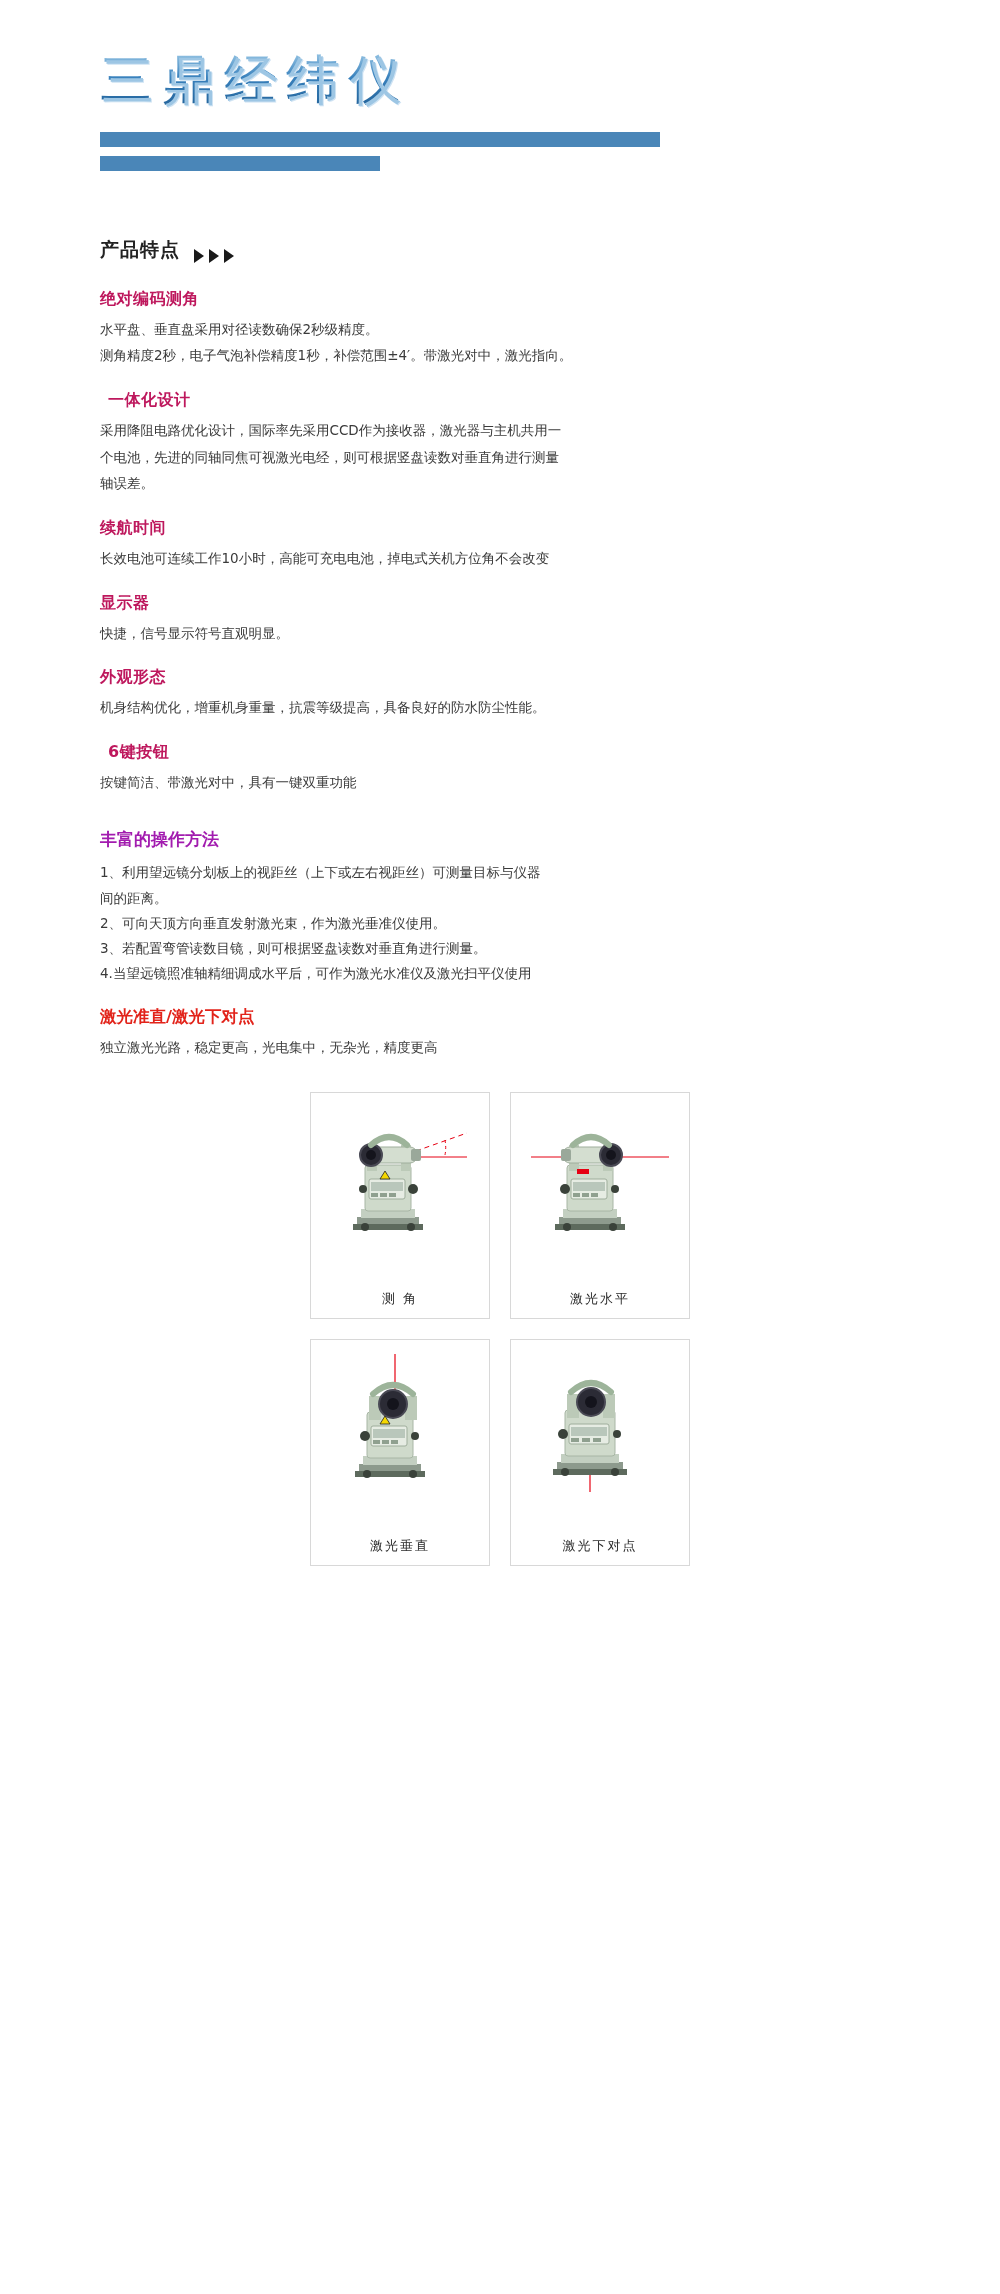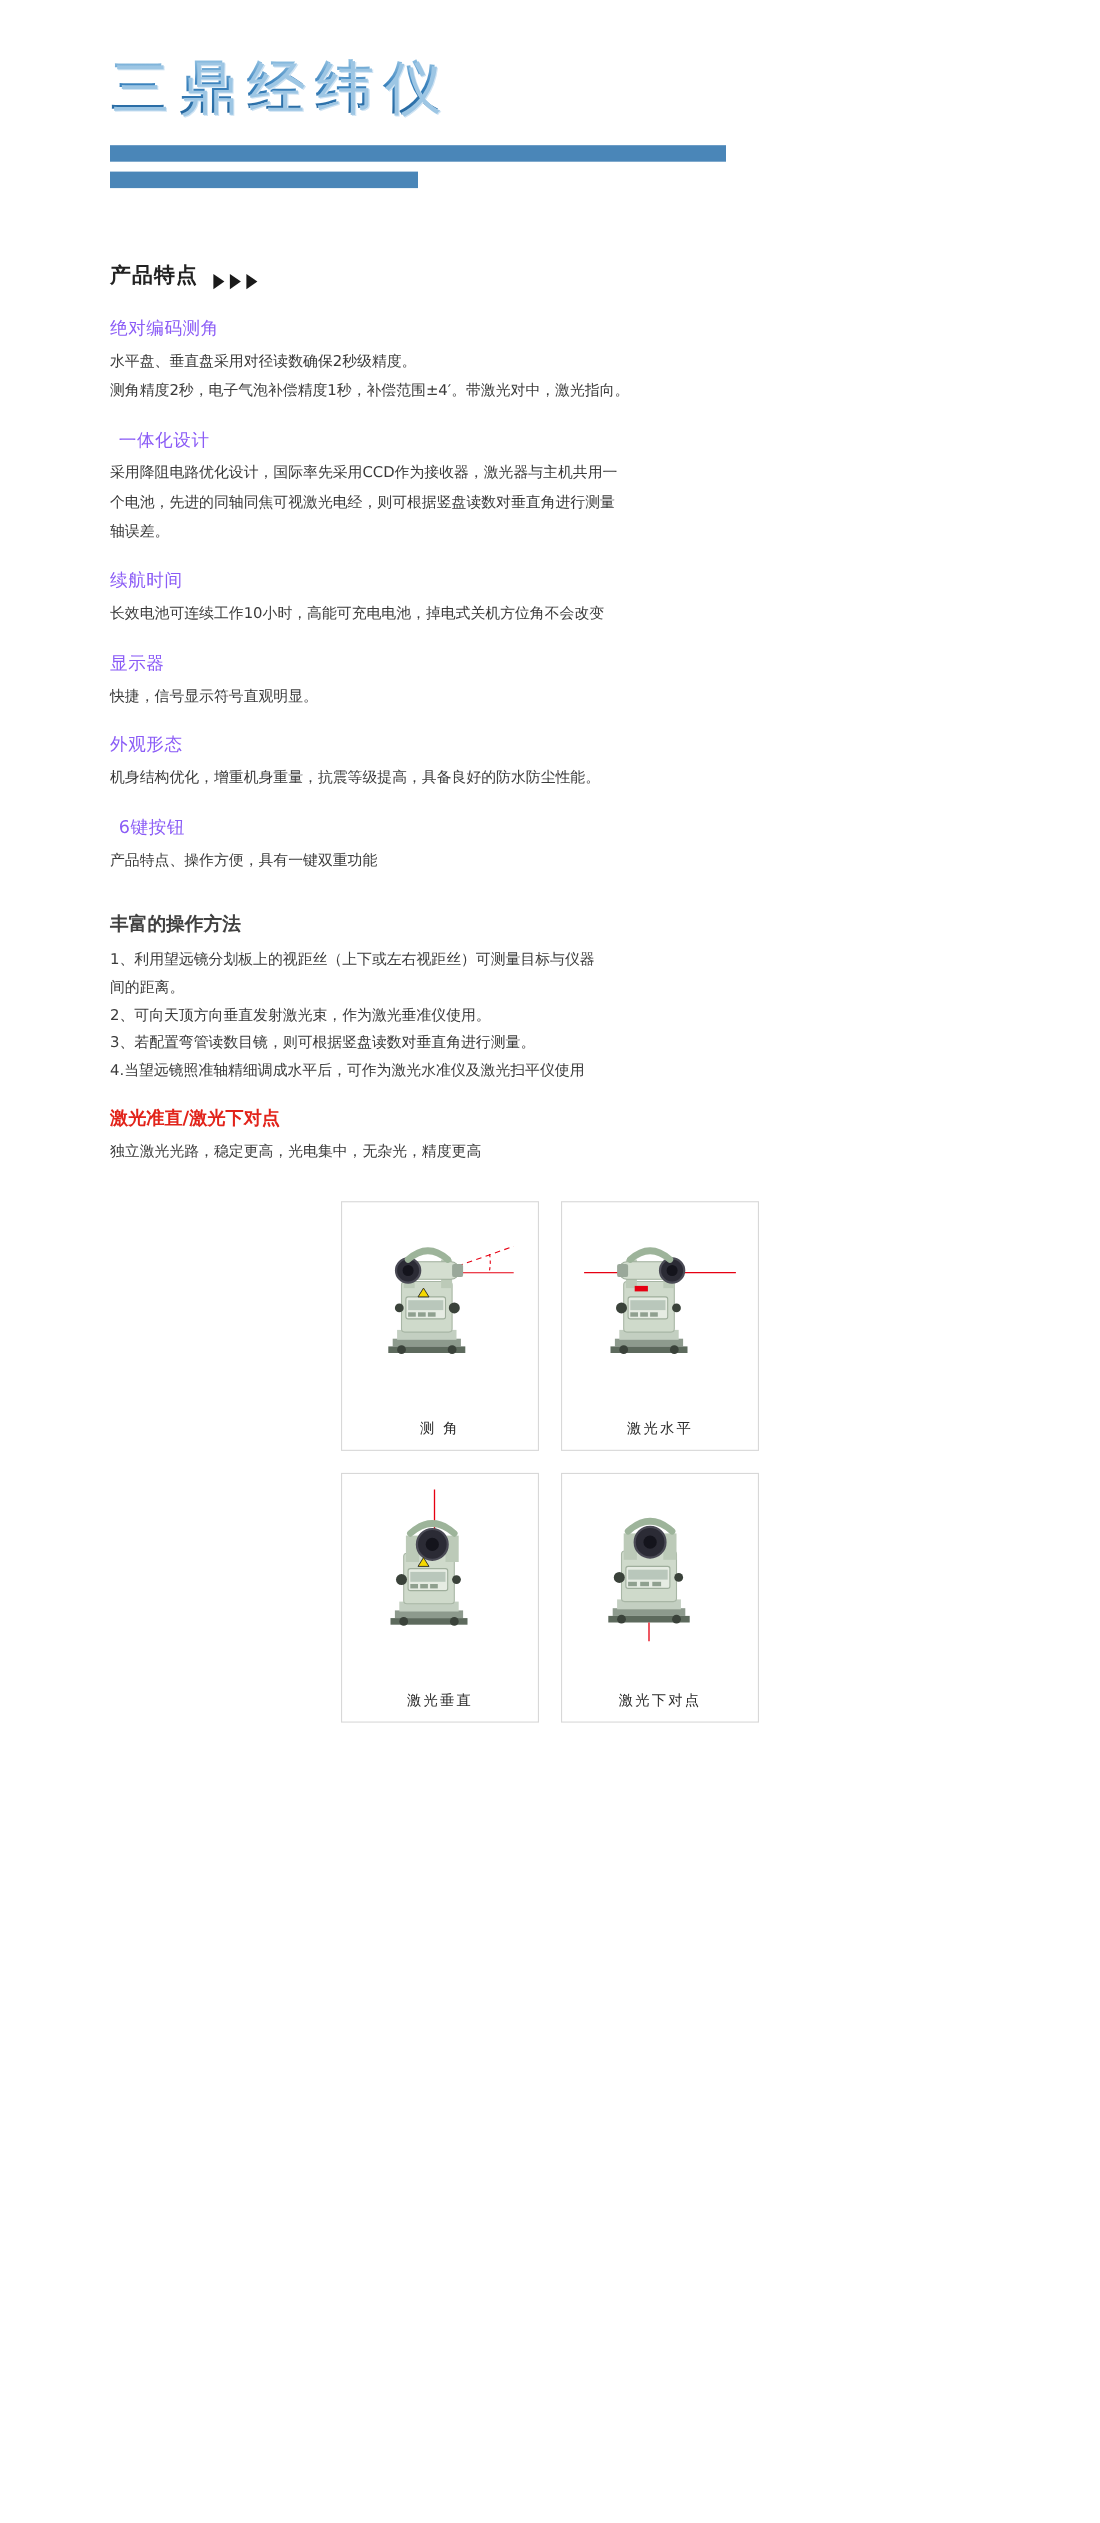--- a/index.html
+++ b/index.html
@@ -89,22 +89,22 @@
   .features {
     margin: 26px 0 0 0;
     padding: 0 100px 0 100px;
   }
   .feature {
     margin-bottom: 22px;
   }
   .feature h3 {
     margin: 0 0 8px 0;
     font-size: 16px;
-    font-weight: normal;
-    color: #8b5cf6;
+    font-weight: bold;
+    color: #be185d;
     letter-spacing: 0.5px;
   }
   .feature h3.indent {
     margin-left: 8px;
   }
   .feature p {
     margin: 0 0 3px 0;
     font-size: 13.5px;
     line-height: 1.75;
     color: #3a3a3a;
@@ -112,21 +112,21 @@
 
   
   .ops {
     padding: 0 100px;
     margin-top: 34px;
   }
   .ops h3 {
     margin: 0 0 10px 0;
     font-size: 17px;
     font-weight: bold;
-    color: #404040;
+    color: #a21caf;
   }
   .ops p {
     margin: 0 0 2px 0;
     font-size: 13.5px;
     line-height: 1.72;
     color: #3a3a3a;
   }
 
   
   .laser {
@@ -231,21 +231,21 @@
     </div>
 
 
     <div class="feature">
       <h3>外观形态</h3>
       <p>机身结构优化，增重机身重量，抗震等级提高，具备良好的防水防尘性能。</p>
     </div>
 
     <div class="feature">
       <h3 class="indent">6键按钮</h3>
-      <p>产品特点、操作方便，具有一键双重功能</p>
+      <p>按键简洁、带激光对中，具有一键双重功能</p>
     </div>
 
   </div>
 
   <div class="ops">
     <h3>丰富的操作方法</h3>
     <p>1、利用望远镜分划板上的视距丝（上下或左右视距丝）可测量目标与仪器</p>
     <p>间的距离。</p>
     <p>2、可向天顶方向垂直发射激光束，作为激光垂准仪使用。</p>
     <p>3、若配置弯管读数目镜，则可根据竖盘读数对垂直角进行测量。</p>

